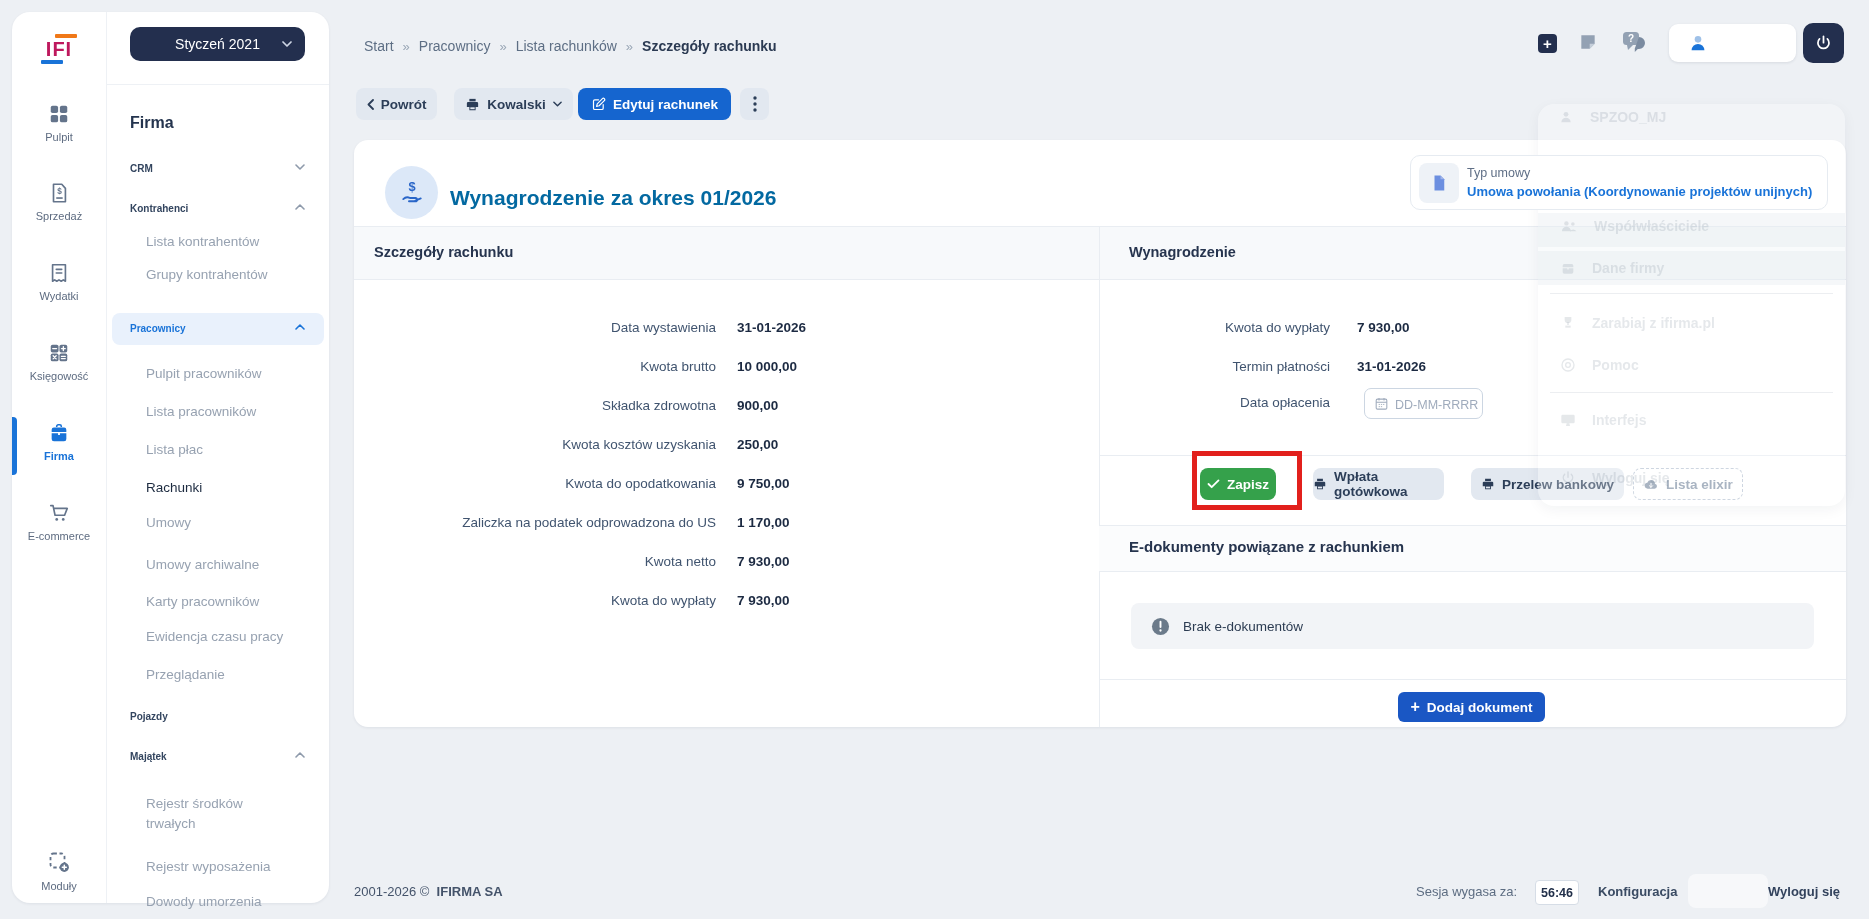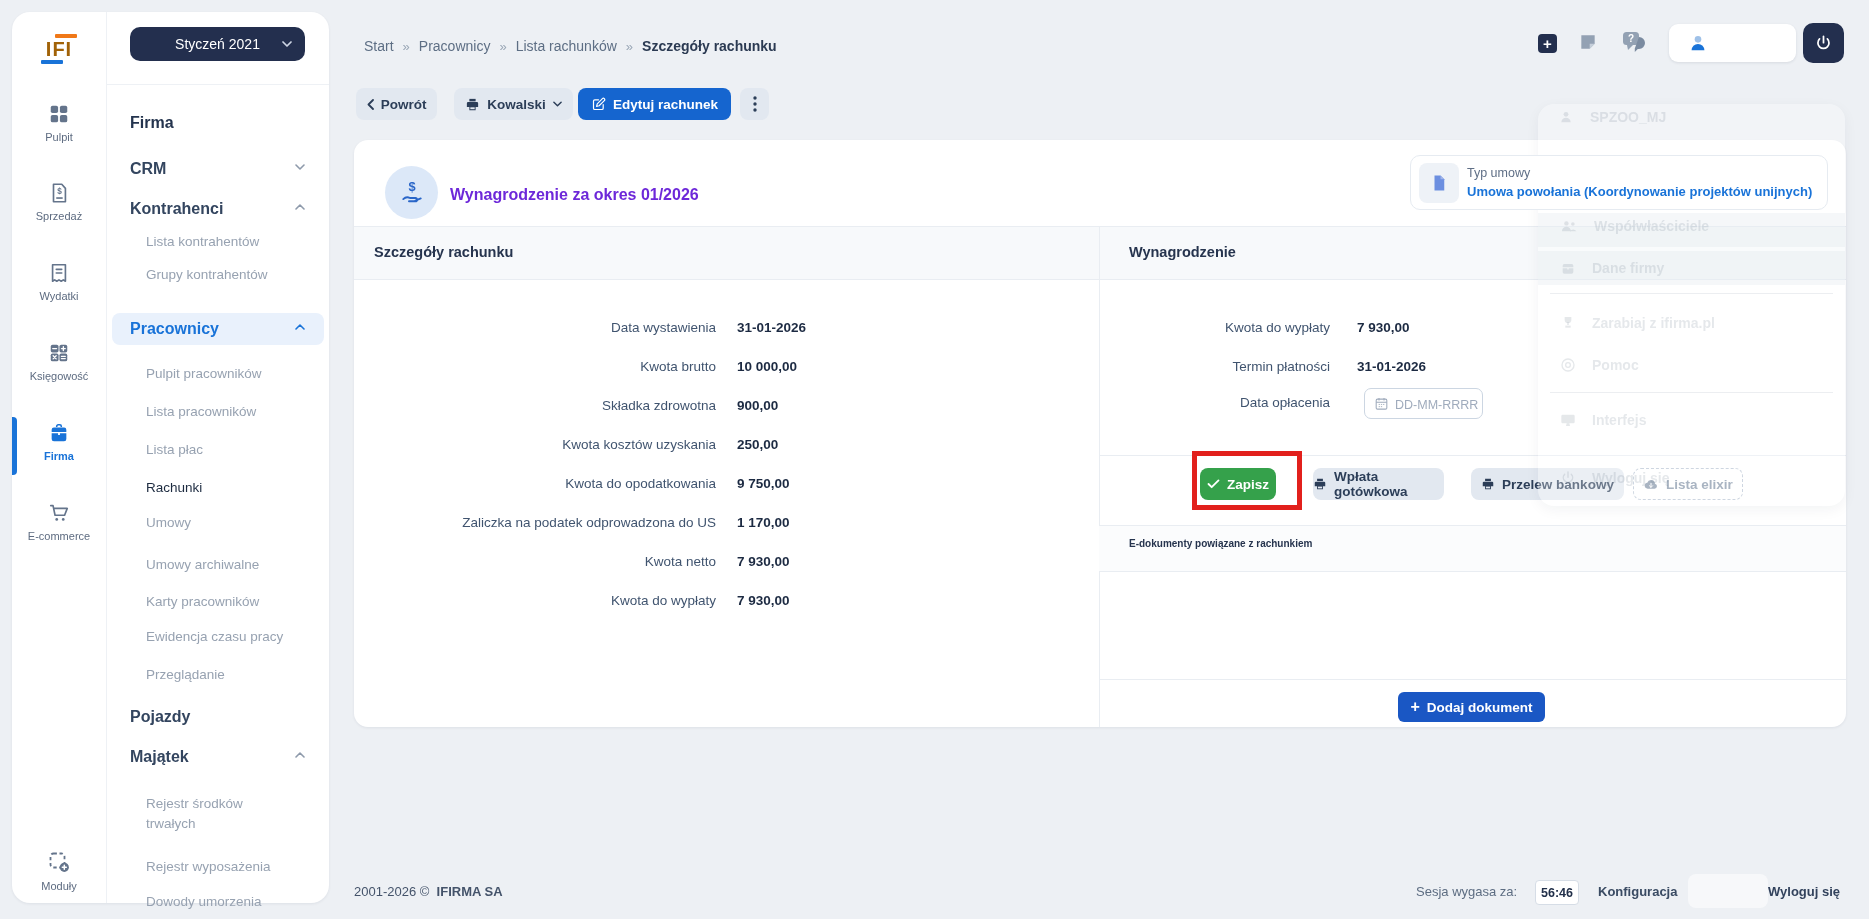--- a/index.html
+++ b/index.html
@@ -9,27 +9,27 @@
   
   #sidebar{left:12px;top:12px;width:317px;height:891px;background:#fff;border-radius:18px;box-shadow:0 1px 3px rgba(20,30,55,.07);}
   #rail{position:absolute;left:0;top:0;width:94px;height:100%;border-right:1px solid #eef1f5;}
   .rail-item{position:absolute;left:0;width:94px;display:flex;flex-direction:column;align-items:center;gap:6px;color:#64748b;cursor:pointer;}
   .rail-item .lbl{font-size:11px;color:#5d6b80;}
   .rail-item.active{color:#1973d8;}
   .rail-item.active .lbl{color:#1973d8;font-weight:700;}
   #rail-indicator{left:0;top:405px;width:5px;height:58px;background:#1973d8;border-radius:0 4px 4px 0;}
   #logo{left:0;top:22px;width:94px;display:flex;flex-direction:column;align-items:center;}
   #logo .bar1{width:22px;height:4px;background:#f07818;border-radius:1px;margin-left:14px;}
-  #logo .txt{font-size:20px;font-weight:800;letter-spacing:1px;color:#a16207;line-height:22px;}
+  #logo .txt{font-size:20px;font-weight:800;letter-spacing:1px;color:#be185d;line-height:22px;}
   #logo .bar2{width:22px;height:4px;background:#1973d8;border-radius:1px;margin-right:14px;}
   #month-btn{left:118px;top:15px;width:175px;height:34px;background:#232f4e;border-radius:10px;color:#fff;display:flex;align-items:center;justify-content:center;font-size:14px;cursor:pointer;}
   #month-btn .chev{position:absolute;right:13px;top:14px;color:#cdd5e4;}
   #menu-divider{left:94px;top:72px;width:223px;height:0;border-top:1px solid #eef1f5;}
   .menu-header{position:absolute;font-size:16px;font-weight:700;color:#24344e;}
-  .m-group{position:absolute;left:118px;font-size:16px;font-weight:600;color:#33455f;cursor:pointer;line-height:18px;}
+  .m-group{position:absolute;left:118px;font-size:10px;font-weight:600;color:#33455f;cursor:pointer;line-height:18px;}
   .m-child{position:absolute;left:134px;font-size:13.5px;color:#97a2b1;cursor:pointer;line-height:18px;}
   .m-child.current{color:#1d2b40;}
   .m-chev{position:absolute;left:283px;color:#8e9aab;cursor:pointer;}
   .chev-up{transform:rotate(180deg);}
   #pill-pracownicy{left:100px;top:301px;width:212px;height:32px;background:#e9f1fc;border-radius:8px;}
   .m-group.blue{color:#1973d8;}
   
   #breadcrumb{left:364px;top:38px;display:flex;gap:9px;font-size:14px;color:#5d6e84;align-items:center;}
   #breadcrumb .sep{color:#9aa7b6;font-size:13px;}
   #breadcrumb .last{color:#2b3a52;font-weight:700;}
@@ -38,38 +38,38 @@
   #plus-btn{left:1538px;top:34px;width:19px;height:19px;background:#232f4e;border-radius:4px;color:#fff;display:flex;align-items:center;justify-content:center;font-size:15px;font-weight:700;cursor:pointer;line-height:1;}
   #user-pill{left:1669px;top:24px;width:127px;height:38px;background:#fff;border-radius:9px;box-shadow:0 1px 3px rgba(20,30,55,.10);display:flex;align-items:center;padding-left:18px;box-sizing:border-box;color:#1973d8;cursor:pointer;}
   #power-btn{left:1803px;top:23px;width:41px;height:40px;background:#232f4e;border-radius:10px;color:#fff;display:flex;align-items:center;justify-content:center;cursor:pointer;}
   
   .btn{position:absolute;height:32px;border-radius:8px;display:flex;align-items:center;justify-content:center;gap:7px;font-size:13.5px;cursor:pointer;box-sizing:border-box;}
   .btn-gray{background:#e2e8f0;color:#2c3e58;font-weight:600;}
   .btn-blue{background:#1565cf;color:#fff;font-weight:600;}
   
   #card{left:354px;top:140px;width:1492px;height:587px;background:#fff;border-radius:14px;box-shadow:0 1px 3px rgba(20,30,55,.07);}
   #card-hicon{left:31px;top:26px;width:53px;height:53px;border-radius:50%;background:#dce8f8;color:#2a66c8;display:flex;align-items:center;justify-content:center;}
-  #card-title{left:96px;top:46px;font-size:16px;font-weight:700;color:#6d28d9;}
+  #card-title{left:96px;top:46px;font-size:21px;font-weight:700;color:#0369a1;}
   .hbox{position:absolute;top:15px;height:55px;border:1px solid #e6ebf1;border-radius:10px;background:#fff;box-sizing:border-box;z-index:5;}
   .hbox .isq{position:absolute;left:8px;top:7px;width:40px;height:40px;border-radius:8px;background:#eef2f7;display:flex;align-items:center;justify-content:center;}
   .hbox .t1{position:absolute;left:56px;top:10px;font-size:12.5px;color:#5f6f86;}
   .hbox .t2{position:absolute;left:56px;top:28px;font-size:13px;font-weight:600;color:#1973d8;white-space:nowrap;}
   #section-band{left:0;top:86px;width:1492px;height:54px;background:#f7f9fb;border-top:1px solid #e9edf2;border-bottom:1px solid #e9edf2;box-sizing:border-box;}
   .band-title{position:absolute;top:104px;font-size:14.5px;font-weight:700;color:#26344e;}
   #col-divider{left:745px;top:86px;width:0;height:501px;border-left:1px solid #e9edf2;}
   .drow-label{position:absolute;font-size:13.5px;color:#40546f;text-align:right;line-height:18px;}
   .drow-value{position:absolute;font-size:13.5px;font-weight:700;color:#1c2a42;line-height:18px;}
   #date-input-wrap{left:1010px;top:248px;width:119px;height:31px;border:1px solid #ccd6e2;border-radius:7px;box-sizing:border-box;color:#9fabbc;}
   #date-input{position:absolute;left:28px;top:0;width:86px;height:29px;border:none;outline:none;font-size:12.5px;color:#40546f;font-family:"Liberation Sans",sans-serif;background:transparent;}
   #date-input::placeholder{color:#9fabbc;}
   #pay-divider{left:745px;top:315px;width:747px;height:0;border-top:1px solid #e9edf2;}
   .btn-green{background:#35a14b;color:#fff;font-weight:700;}
   .btn-dashed{background:#fff;border:1px dashed #b9c5d4;color:#8494a8;font-weight:600;}
   #edocs-band{left:745px;top:385px;width:747px;height:47px;background:#fbfcfd;border-top:1px solid #e9edf2;border-bottom:1px solid #e9edf2;box-sizing:border-box;}
-  #edocs-title{left:775px;top:398px;font-size:10px;font-weight:700;color:#26344e;}
+  #edocs-title{left:775px;top:398px;font-size:15px;font-weight:700;color:#26344e;}
   #edocs-empty{left:777px;top:463px;width:683px;height:46px;background:#f2f4f7;border-radius:8px;display:flex;align-items:center;gap:13px;padding-left:20px;box-sizing:border-box;font-size:13.5px;color:#2c3c52;}
   #edocs-divider{left:745px;top:539px;width:747px;height:0;border-top:1px solid #e9edf2;}
   
   #annotation{left:1192px;top:451px;width:110px;height:59px;border:5px solid #e2201c;box-sizing:border-box;z-index:50;pointer-events:none;}
   
   #ghost{left:1538px;top:104px;width:307px;height:402px;background:rgba(255,255,255,.30);border-radius:16px;box-shadow:0 4px 14px rgba(20,30,55,.05);z-index:3;pointer-events:none;}
   .g-item{position:absolute;left:22px;display:flex;align-items:center;gap:16px;font-size:14px;font-weight:600;color:rgba(96,110,130,.16);line-height:18px;}
   .g-item svg{opacity:.9;}
   .g-band{position:absolute;left:0;width:307px;height:34px;background:rgba(208,217,228,.22);}
   .g-div{position:absolute;left:12px;width:283px;border-top:1px solid rgba(150,162,178,.18);}
@@ -411,20 +411,30 @@
           <svg width="16" height="14" viewBox="0 0 24 20" fill="currentColor">
             <path d="M7 17a4.5 4.5 0 01-.6-8.95A6 6 0 0118 9.5 3.8 3.8 0 0117.4 17z"></path>
             <path d="M12 9v6M9.6 12.6L12 15l2.4-2.4" stroke="#fff" stroke-width="1.5" fill="none" stroke-linecap="round" stroke-linejoin="round"></path>
           </svg>
         </span>
       <span>Lista elixir</span>
     </div>
 
     <div id="edocs-band" class="abs"></div>
     <div id="edocs-title" class="abs">E-dokumenty powiązane z rachunkiem</div>
+    <div id="edocs-empty" class="abs">
+      <span style="color:#6b7a8a">
+          <svg width="19" height="19" viewBox="0 0 20 20">
+            <circle cx="10" cy="10" r="9" fill="currentColor"></circle>
+            <path d="M10 5v5.6" stroke="#fff" stroke-width="2" stroke-linecap="round"></path>
+            <circle cx="10" cy="14.2" r="1.2" fill="#fff"></circle>
+          </svg>
+        </span>
+      <span>Brak e-dokumentów</span>
+    </div>
     <div id="edocs-divider" class="abs"></div>
     <div class="btn btn-blue" style="left:1044px;top:552px;width:147px;height:30px;background:#1a57c4;border-radius:6px">
       <span style="font-size:16px;font-weight:700;line-height:1">+</span>
       <span>Dodaj dokument</span>
     </div>
   </div>
 
   <div id="ghost" class="abs">
     <div class="g-band" style="top:109px"></div>
     <div class="g-band" style="top:147px"></div>

